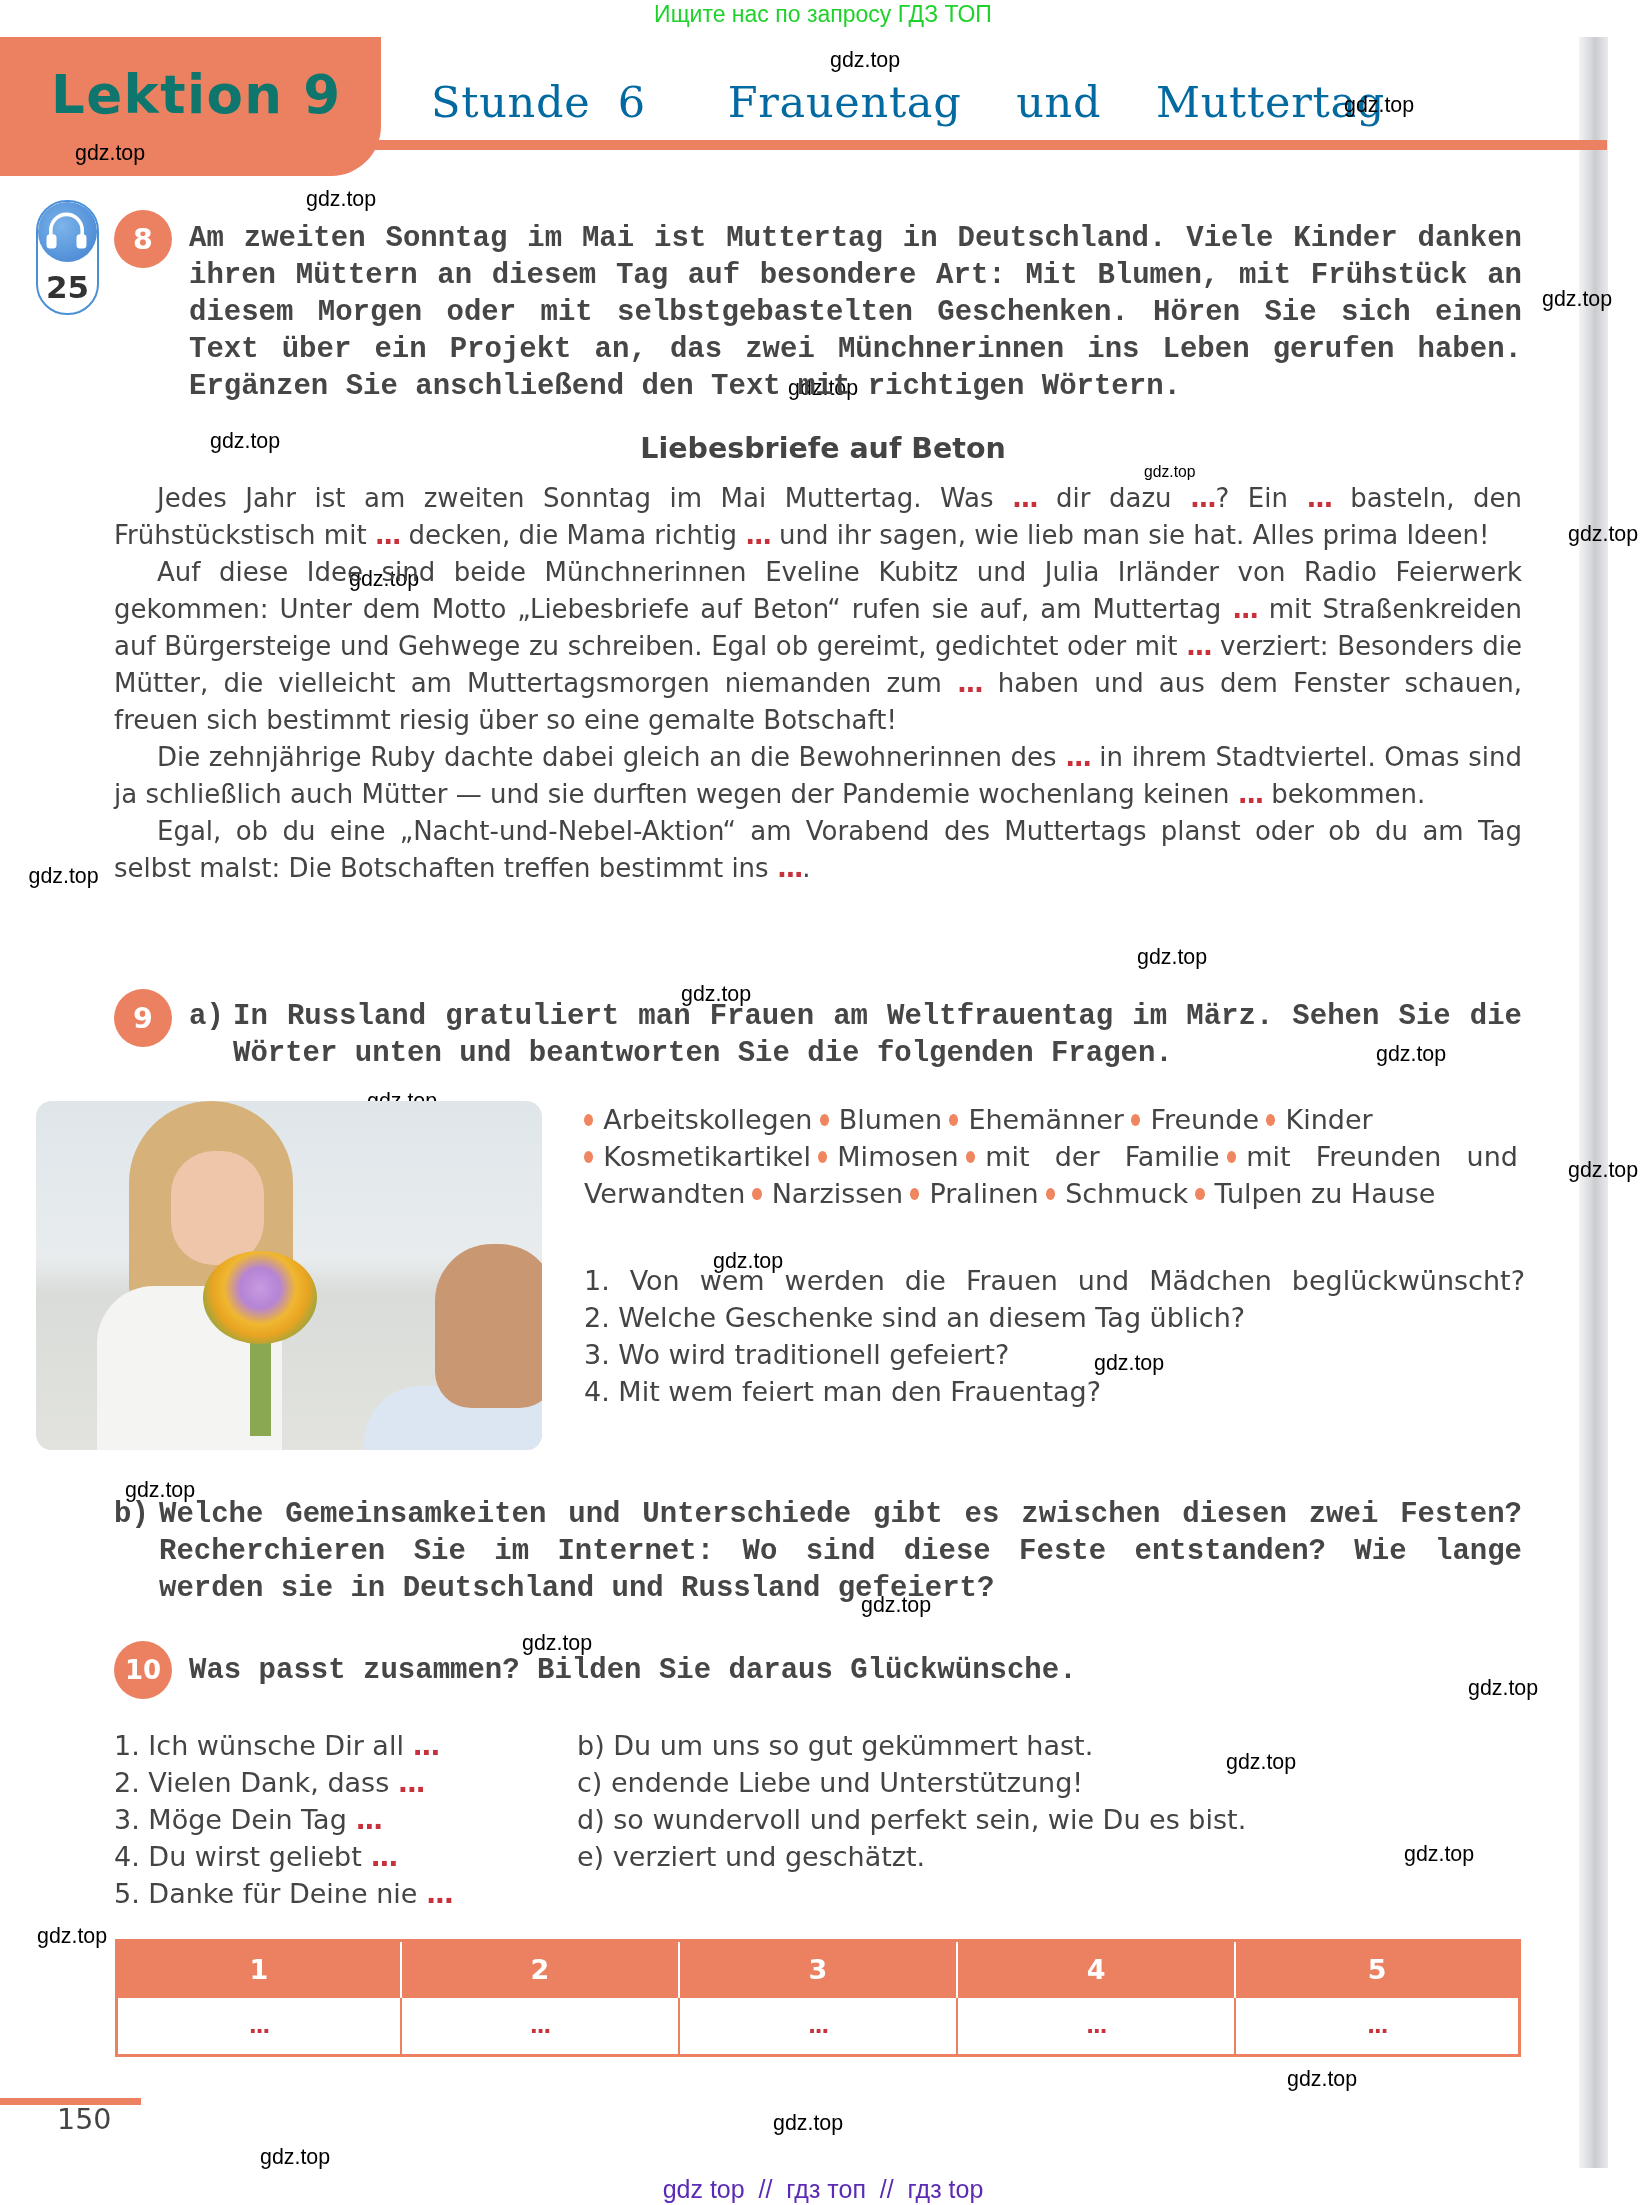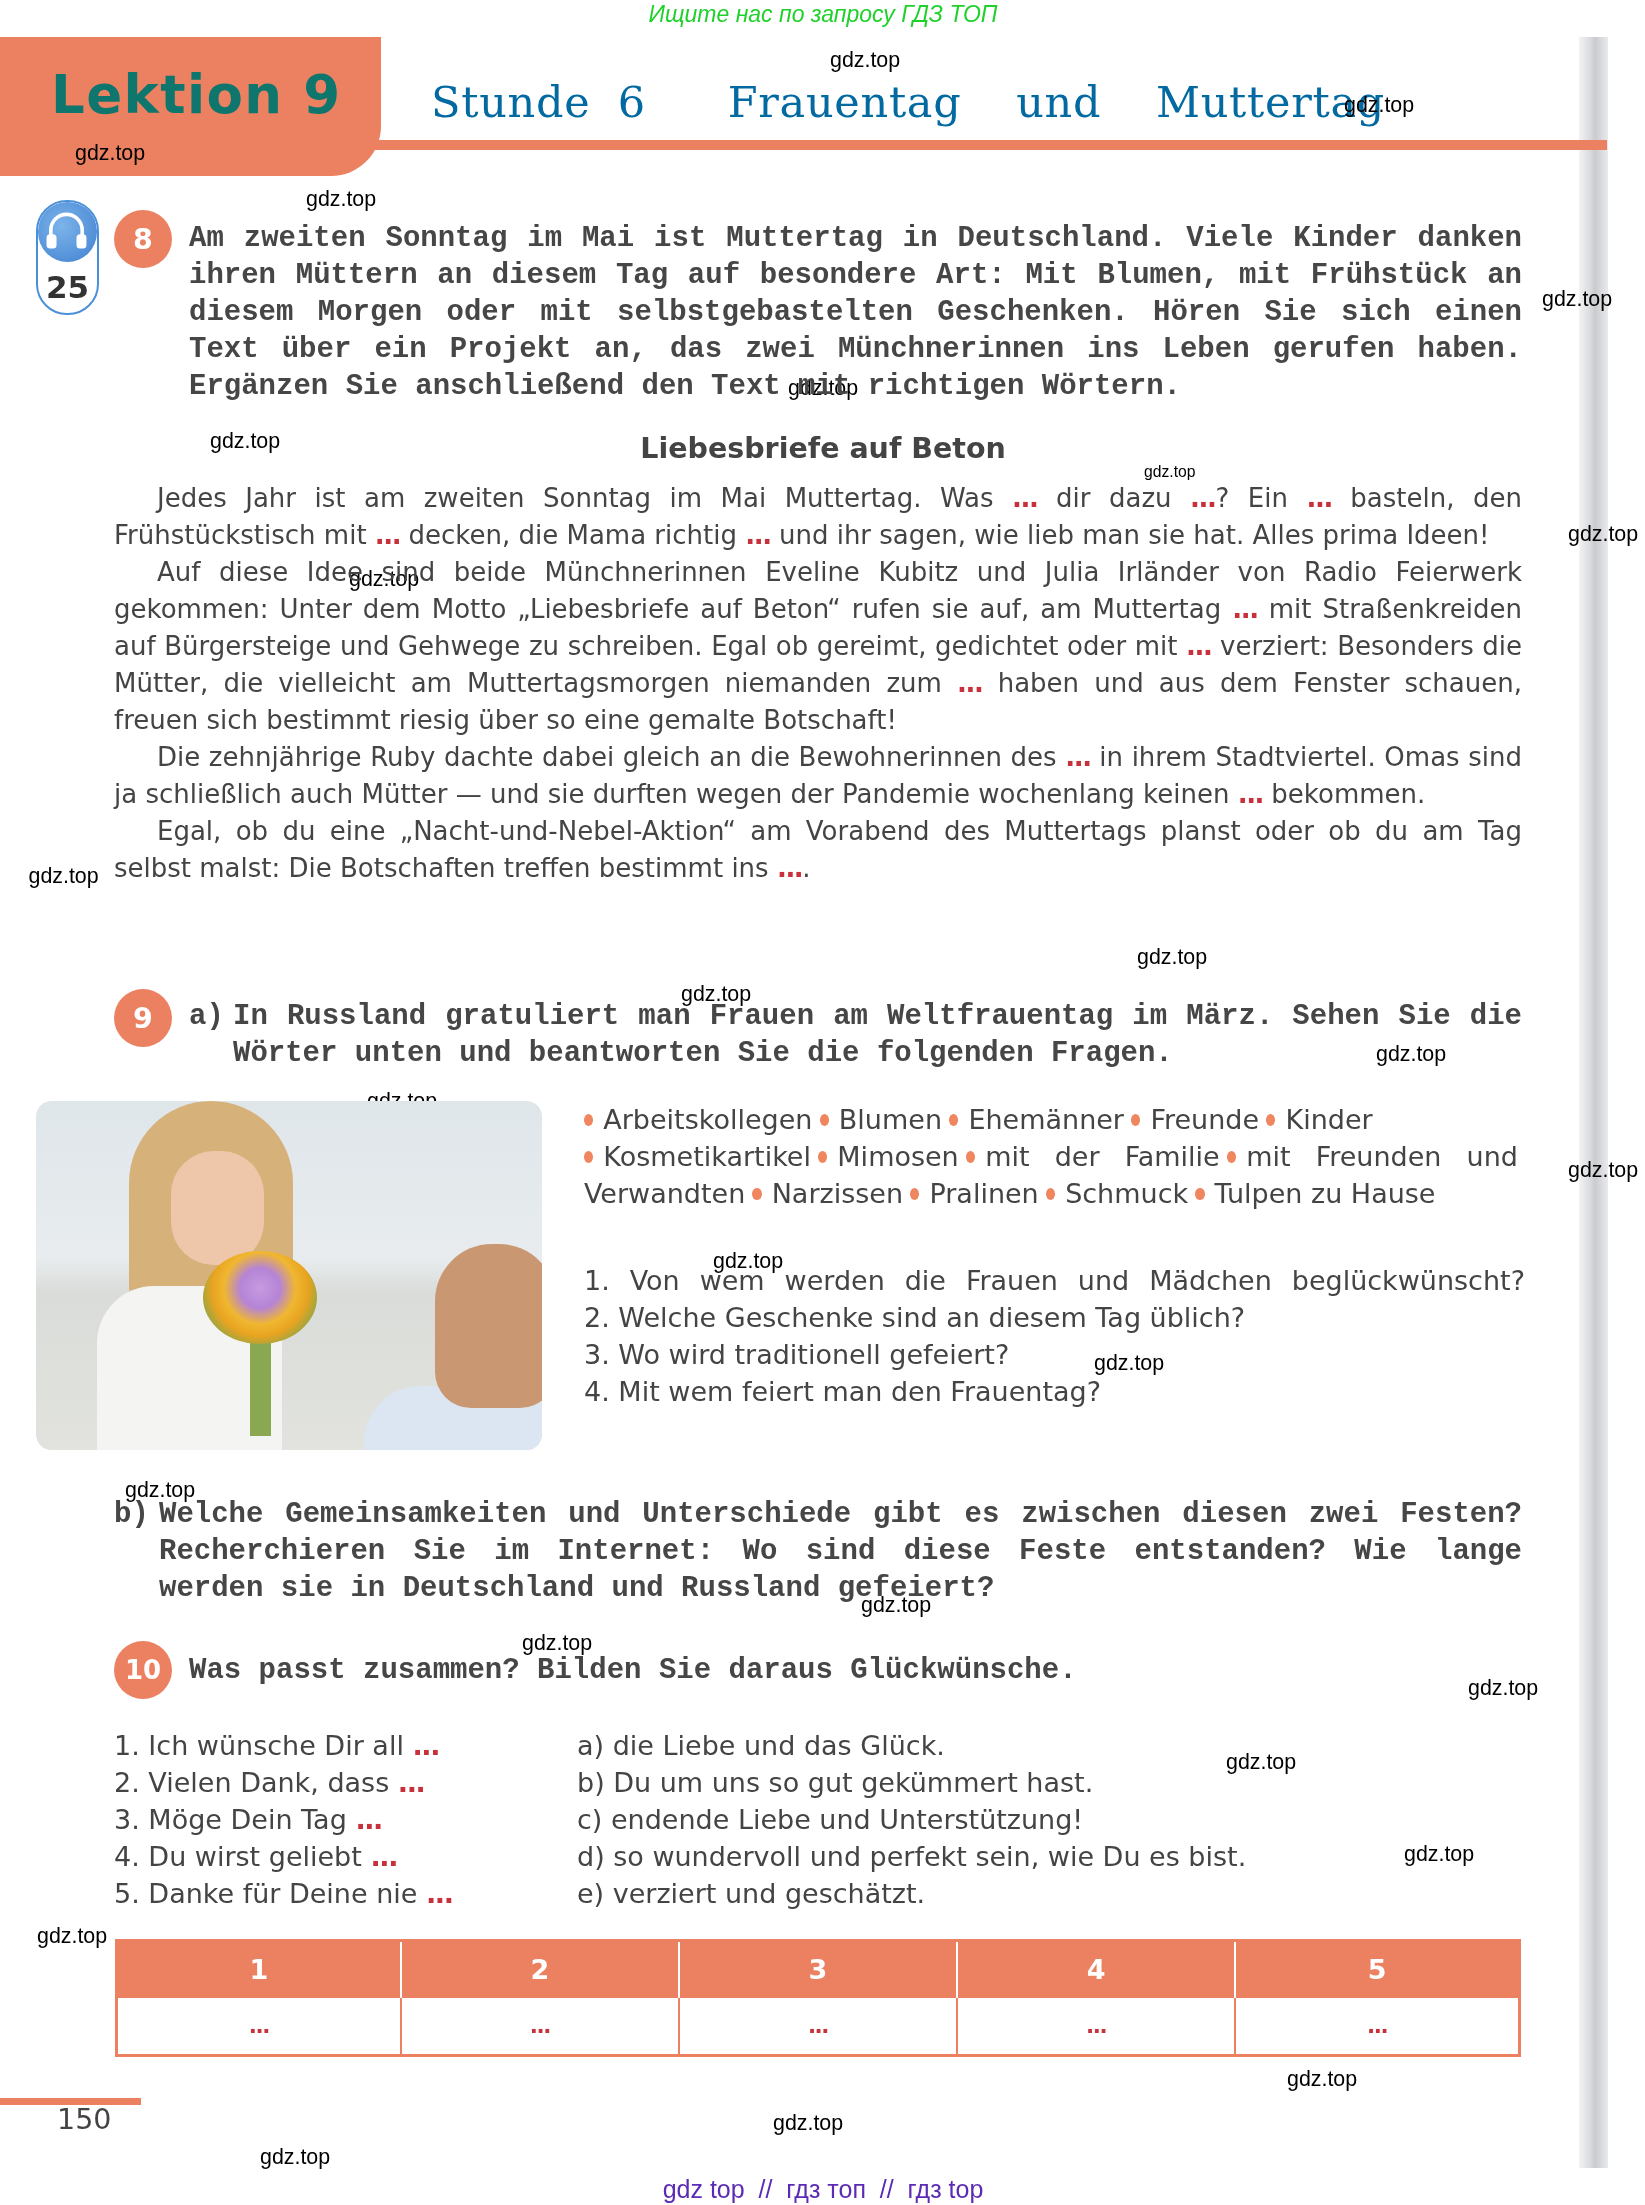--- a/index.html
+++ b/index.html
@@ -1,20 +1,20 @@
 <!DOCTYPE html>
 <html style="font-size:11.4px"><head>
 <meta charset="utf-8">
 <style>
   * { box-sizing: border-box; margin: 0; padding: 0; }
   html, body { width: 1646px; height: 2205px; background: #ffffff; overflow: hidden; }
   body { position: relative; font-family: "DejaVu Sans", sans-serif; color: #3f3f3f; }
   .abs { position: absolute; }
 
-  .top-banner { left: 0; width: 1646px; top: 1.4px; text-align: center; color: #1fd12a; font-family: "Liberation Sans", sans-serif; font-size: 23px; font-style: italic; }
+  .top-banner { left: 0; width: 1646px; top: 1.4px; text-align: center; color: #1fd12a; font-family: "Liberation Sans", sans-serif; font-size: 23px; }
   .bottom-banner { left: 0; width: 1646px; top: 2175px; text-align: center; color: #5b2bb5; font-family: "Liberation Sans", sans-serif; font-size: 25px; }
   .wm { font-family: "Liberation Sans", sans-serif; font-size: 21.4px; color: #000; white-space: nowrap; }
 
   
   .spine { left: 1579px; top: 37px; width: 28.5px; height: 2131px;
     background: linear-gradient(to right, #f3f3f4 0%, #d8dadd 40%, #c9cbcf 55%, #e9eaec 100%); }
 
   
   .lektion-tab { left: 0; top: 37px; width: 381px; height: 139px; background: #ec8162; border-radius: 0 0 50px 0; }
   .lektion-title { left: 51px; top: 64px; font-family: "DejaVu Sans", sans-serif; font-weight: bold; font-size: 53px; color: #0f766e; letter-spacing: 1.4px; }
@@ -187,21 +187,20 @@
 
 <div class="abs body-text match-left">
   <div><span>1. Ich wünsche Dir all </span><span class="gap">...</span></div>
   <div><span>2. Vielen Dank, dass </span><span class="gap">...</span></div>
   <div><span>3. Möge Dein Tag </span><span class="gap">...</span></div>
   <div><span>4. Du wirst geliebt </span><span class="gap">...</span></div>
   <div><span>5. Danke für Deine nie </span><span class="gap">...</span></div>
 </div>
 
 <div class="abs body-text match-right">
-  <div>a) die Liebe und das Glück.</div>
   <div>b) Du um uns so gut gekümmert hast.</div>
   <div>c) endende Liebe und Unterstützung!</div>
   <div>d) so wundervoll und perfekt sein, wie Du es bist.</div>
   <div>e) verziert und geschätzt.</div>
 </div>
 
 <table class="abs answer-table">
   <thead>
     <tr>
       <th>1</th>

